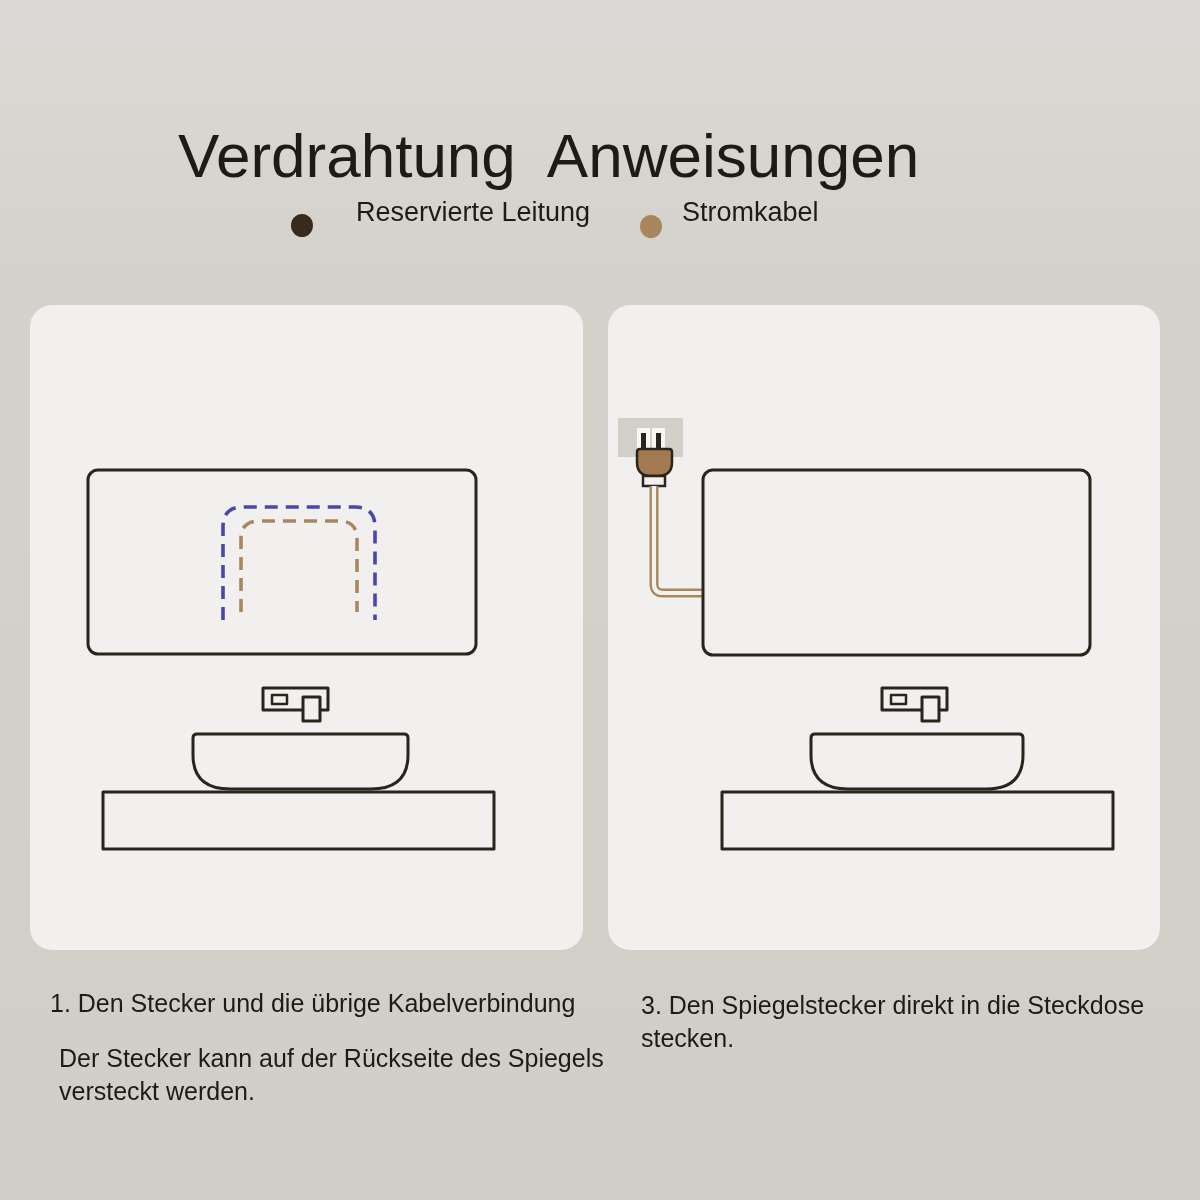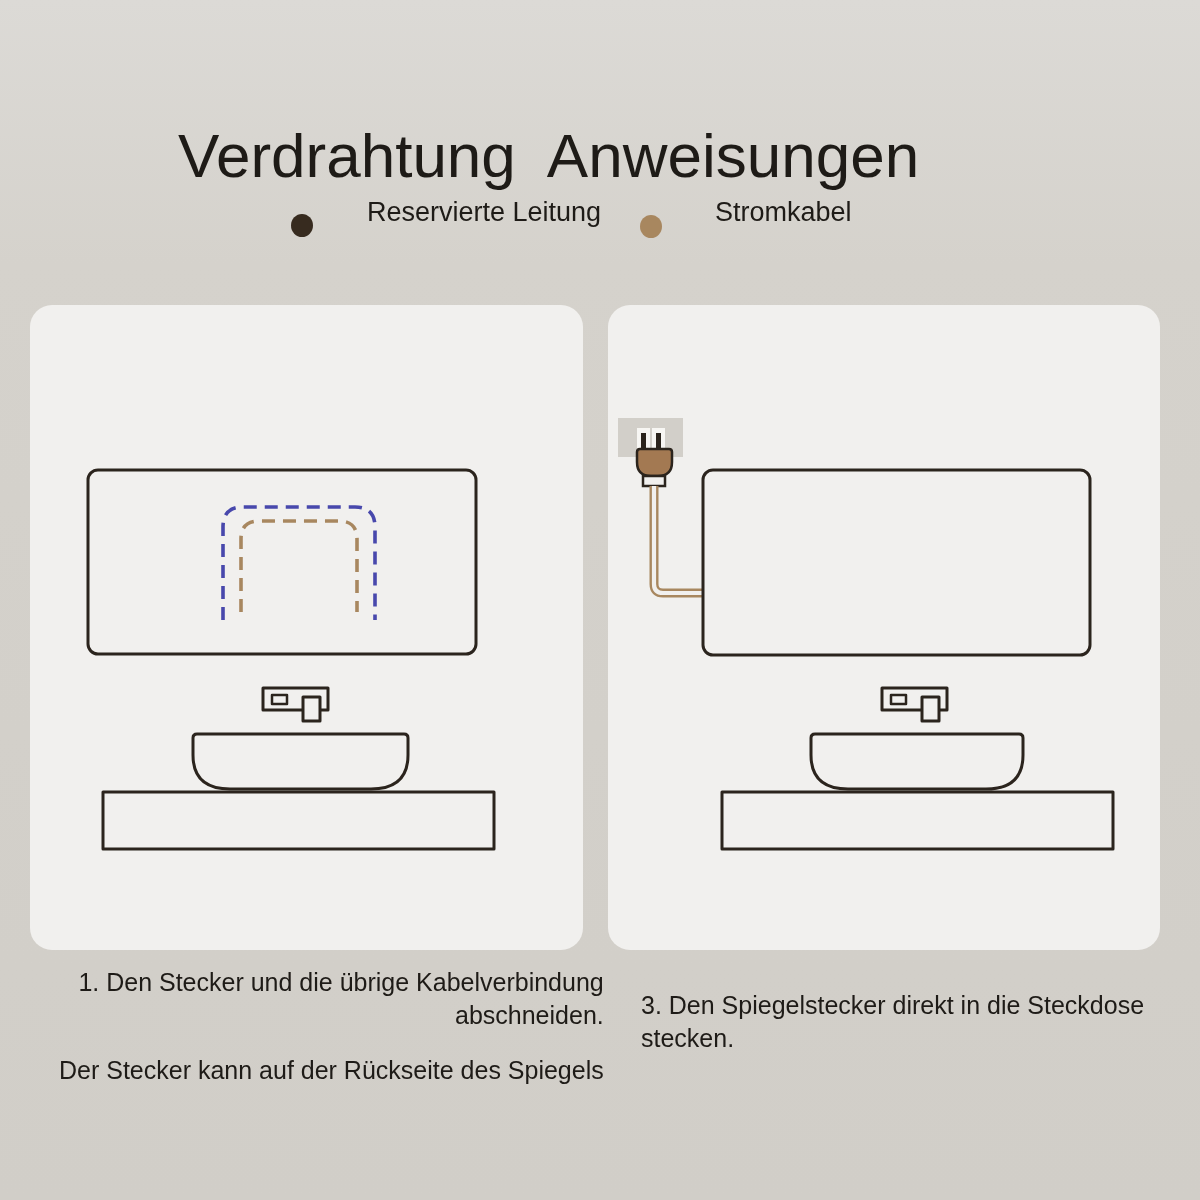--- a/index.html
+++ b/index.html
@@ -12,22 +12,22 @@
   .title{
     position:absolute;left:178px;top:83px;
     font-size:62px;line-height:72px;font-weight:400;
     letter-spacing:0px;white-space:pre;color:var(--text);margin-top:37px;
   }
   .legend{position:absolute;left:0;top:0;width:1200px;height:0;}
   .legend-dot{position:absolute;width:22px;height:23px;border-radius:50%;}
   .legend-dot.dark{left:291px;top:214px;background:var(--legend-dark);}
   .legend-dot.tan{left:640px;top:215px;background:var(--legend-tan);}
   .legend-label{position:absolute;top:196px;font-size:27px;line-height:32px;color:var(--text);}
-  .legend-label.first{left:367px;}
-  .legend-label.second{left:715px;text-align:right;}
+  .legend-label.first{left:356px;}
+  .legend-label.second{left:682px;text-align:right;}
   .panel{
     position:absolute;top:305px;height:645px;border-radius:22px;
     background:var(--panel-bg);
   }
   .panel.left{left:30px;width:553px;}
   .panel.right{left:608px;width:552px;}
   .panel svg{display:block;width:100%;height:100%;}
   .outline-fill{fill:var(--panel-bg);stroke:var(--ink);stroke-width:3;stroke-linejoin:round;}
   .outline-thin{fill:none;stroke:var(--ink);stroke-width:2.5;stroke-linejoin:round;}
   .dash-blue{fill:none;stroke:var(--wire-blue);stroke-width:3.6;stroke-dasharray:13 8;}
@@ -36,21 +36,21 @@
   .slot{fill:var(--slot-white);}
   .prong{fill:var(--ink);}
   .plug{fill:var(--plug-brown);stroke:var(--ink);stroke-width:2.5;stroke-linejoin:round;}
   .connector{fill:var(--panel-bg);stroke:var(--ink);stroke-width:2.5;}
   .cable-outer{fill:none;stroke:var(--wire-tan);stroke-width:9;}
   .cable-inner{fill:none;stroke:var(--panel-bg);stroke-width:4.2;}
 
   .caption{
     position:absolute;font-size:25px;line-height:33px;color:var(--text);
   }
-  .caption.left{left:50px;top:966px;text-align:right;}
+  .caption.left{left:50px;top:987px;}
   .caption.right{left:641px;top:989px;}
   .caption .cont{padding-left:8px;}
   .caption .note{margin-top:22px;padding-left:9px;}
 </style>
 </head>
 <body>
 
 <div class="title">Verdrahtung  Anweisungen</div>
 
 <div class="legend">
@@ -101,19 +101,19 @@
     <rect class="outline-fill" x="314" y="392" width="17" height="24"></rect>
 
     <path class="outline-fill" d="M 207 429 L 411 429 Q 415 429 415 433 L 415 450 Q 415 484 378 484 L 240 484 Q 203 484 203 450 L 203 433 Q 203 429 207 429 Z"></path>
 
     <rect class="outline-fill" x="114" y="487" width="391" height="57"></rect>
   </svg>
 </div>
 
 <div class="caption left">
   <div>1. Den Stecker und die übrige Kabelverbindung</div>
-  <div class="cont">abschneiden.</div>
   <div class="note">Der Stecker kann auf der Rückseite des Spiegels</div>
+  <div class="note" style="margin-top:0;">versteckt werden.</div>
 </div>
 
 <div class="caption right">
   <div>3. Den Spiegelstecker direkt in die Steckdose stecken.</div>
 </div>
 
 </body></html>

